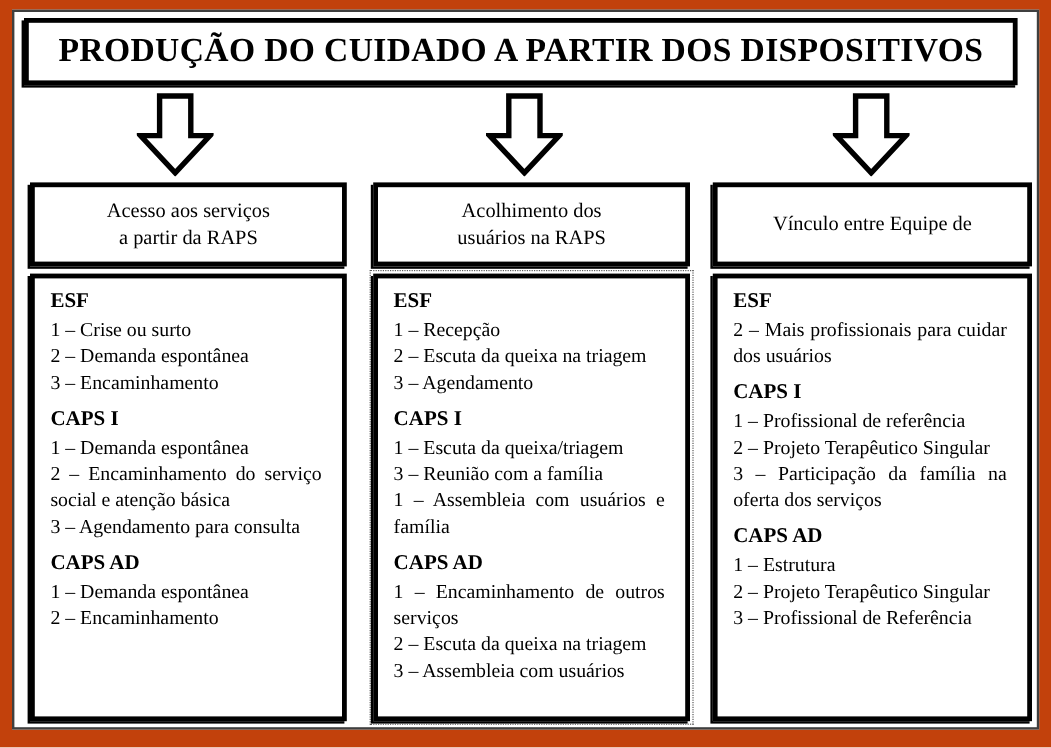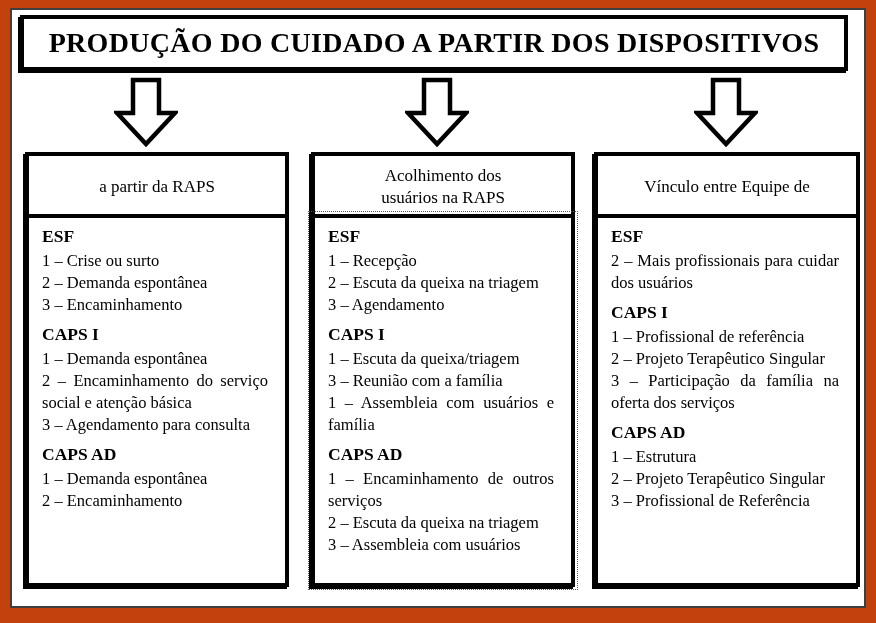--- a/index.html
+++ b/index.html
@@ -32,21 +32,21 @@
   .arrow svg { display: block; width: 100%; height: 100%; }
 
   .header-box {
     position: absolute; top: 152px; height: 70px;
     border: 4px solid #000; box-shadow: -2px 2px 0 #000;
     display: flex; flex-direction: column; align-items: center; justify-content: center;
     font-size: 17px; line-height: 22px; text-align: center; background: #fff;
   }
 
   .content-box {
-    position: absolute; top: 214px; height: 373px;
+    position: absolute; top: 228px; height: 373px;
     border: 4px solid #000; box-shadow: -2px 2px 0 #000;
     padding: 6px 17px 6px 13px;
     font-size: 16.5px; line-height: 22px; background: #fff;
   }
   .content-box.dotted { outline: 1px dotted #595959; outline-offset: 2px; }
 
   .col-1 { left: 25px;  width: 264px; }
   .col-2 { left: 311px; width: 264px; }
   .col-3 { left: 594px; width: 266px; }
 
@@ -74,20 +74,21 @@
       <polygon points="19,2 45,2 45,35 61,35 32,66 3,35 19,35" fill="#ffffff" stroke="#000000" stroke-width="4.5" stroke-linejoin="miter"></polygon>
     </svg>
   </div>
   <div class="arrow arrow-3">
     <svg viewBox="0 0 64 68">
       <polygon points="19,2 45,2 45,35 61,35 32,66 3,35 19,35" fill="#ffffff" stroke="#000000" stroke-width="4.5" stroke-linejoin="miter"></polygon>
     </svg>
   </div>
 
   <div class="header-box col-1">
+    <span>Acesso aos serviços</span>
     <span>a partir da RAPS</span>
   </div>
   <div class="content-box col-1">
     <div class="sec-heading first">ESF</div>
     <div class="item">1 – Crise ou surto</div>
     <div class="item">2 – Demanda espontânea</div>
     <div class="item">3 – Encaminhamento</div>
     <div class="sec-heading">CAPS I</div>
     <div class="item">1 – Demanda espontânea</div>
     <div class="item">2 – Encaminhamento do serviço social e atenção básica</div>

